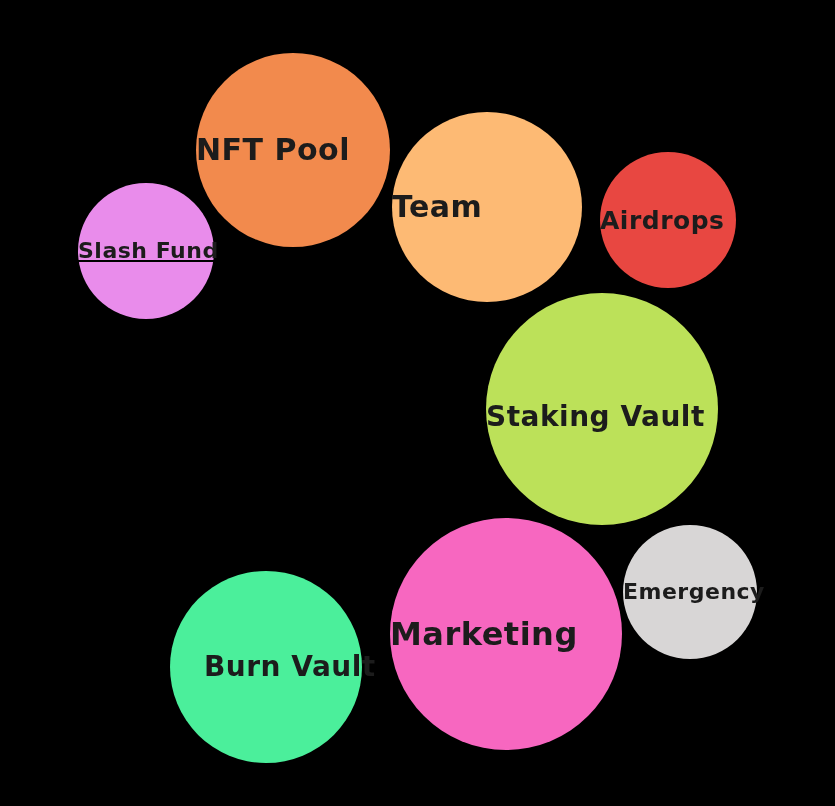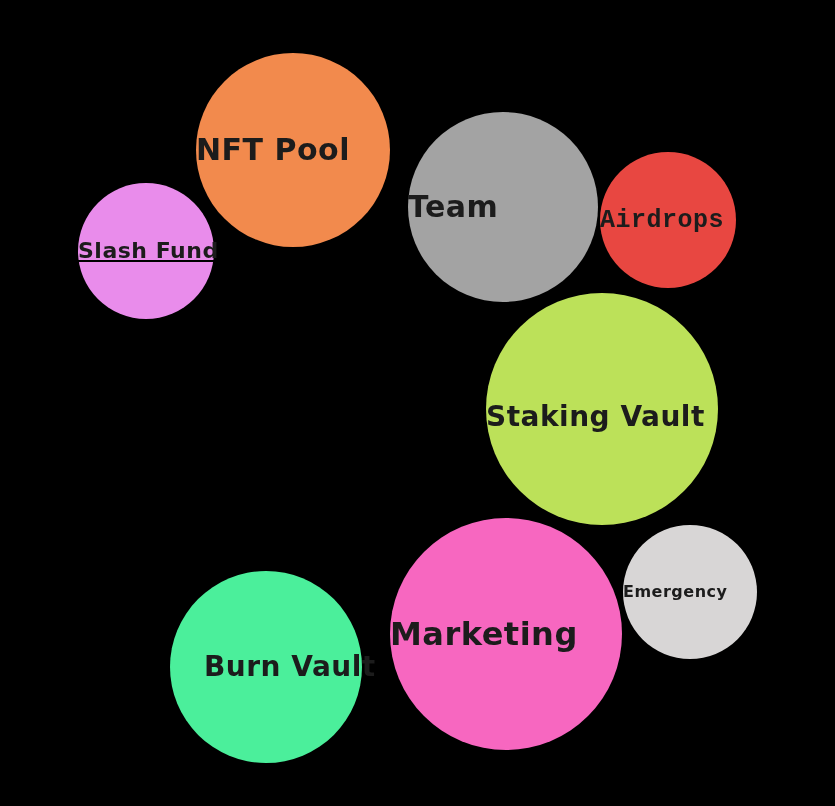--- a/index.html
+++ b/index.html
@@ -39,25 +39,25 @@
     </div>
     <div class="bubble" style="left: 390px; top: 518px; width: 232px; height: 232px; background: rgb(247, 103, 192);">
       <span class="bubble-label" style="font-size: 32px; color: rgb(28, 28, 28);">Marketing</span>
     </div>
     <div class="bubble" style="left: 196px; top: 53px; width: 194px; height: 194px; background: rgb(242, 138, 77);">
       <span class="bubble-label" style="font-size: 30px; color: rgb(28, 28, 28);">NFT Pool</span>
     </div>
     <div class="bubble" style="left: 170px; top: 571px; width: 192px; height: 192px; background: rgb(75, 239, 155);">
       <span class="bubble-label" style="font-size: 28px; color: rgb(28, 28, 28); margin-left: 34px;">Burn Vault</span>
     </div>
-    <div class="bubble" style="left: 408px; top: 112px; width: 190px; height: 190px; background: #a3a3a3;">
+    <div class="bubble" style="left: 392px; top: 112px; width: 190px; height: 190px; background: #fdba74;">
       <span class="bubble-label" style="font-size: 30px; color: rgb(28, 28, 28);">Team</span>
     </div>
-    <div class="bubble" style="left: 600px; top: 152px; width: 136px; height: 136px; background: rgb(232, 71, 65); font-family: Liberation Mono, monospace;">
+    <div class="bubble" style="left: 600px; top: 152px; width: 136px; height: 136px; background: rgb(232, 71, 65);">
       <span class="bubble-label" style="font-size: 25px; color: rgb(28, 28, 28);">Airdrops</span>
     </div>
     <div class="bubble" style="left: 78px; top: 183px; width: 136px; height: 136px; background: rgb(233, 140, 235); text-decoration: underline;">
       <span class="bubble-label" style="font-size: 22px; color: rgb(28, 28, 28);">Slash Fund</span>
     </div>
     <div class="bubble" style="left: 623px; top: 525px; width: 134px; height: 134px; background: rgb(216, 214, 214);">
-      <span class="bubble-label" style="font-size: 16px; color: rgb(28, 28, 28);">Emergency</span>
+      <span class="bubble-label" style="font-size: 22px; color: rgb(28, 28, 28);">Emergency</span>
     </div>
   </div>
 
 </body></html>

